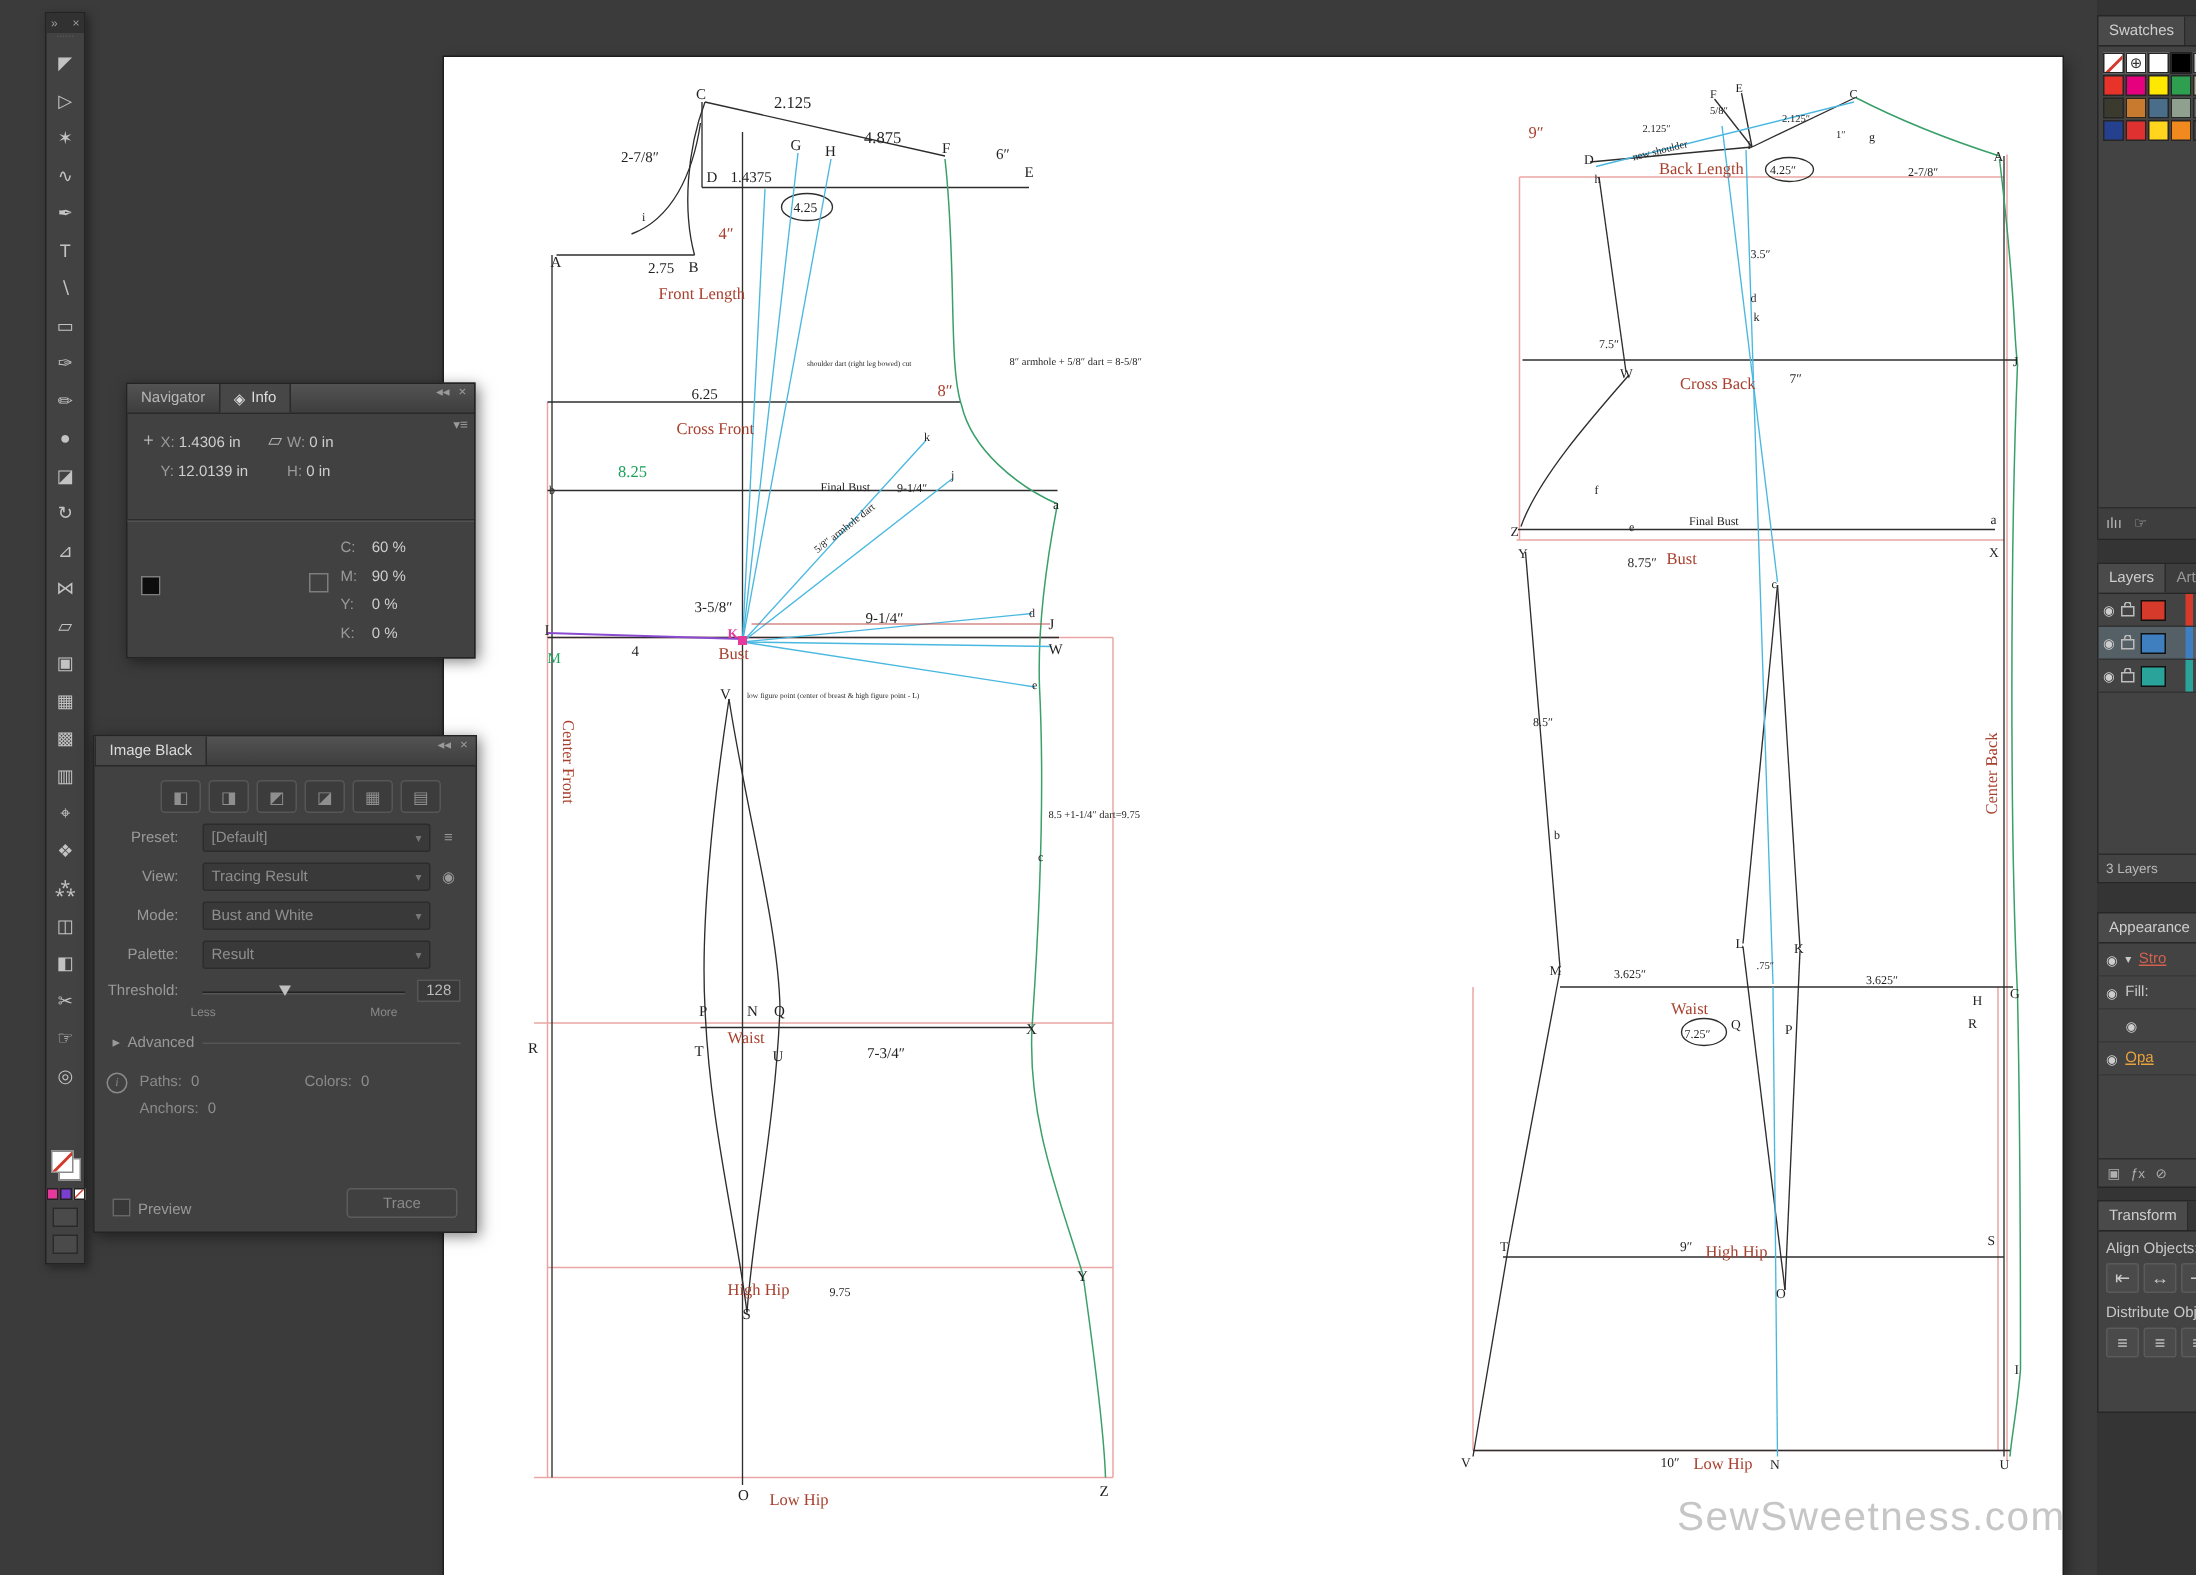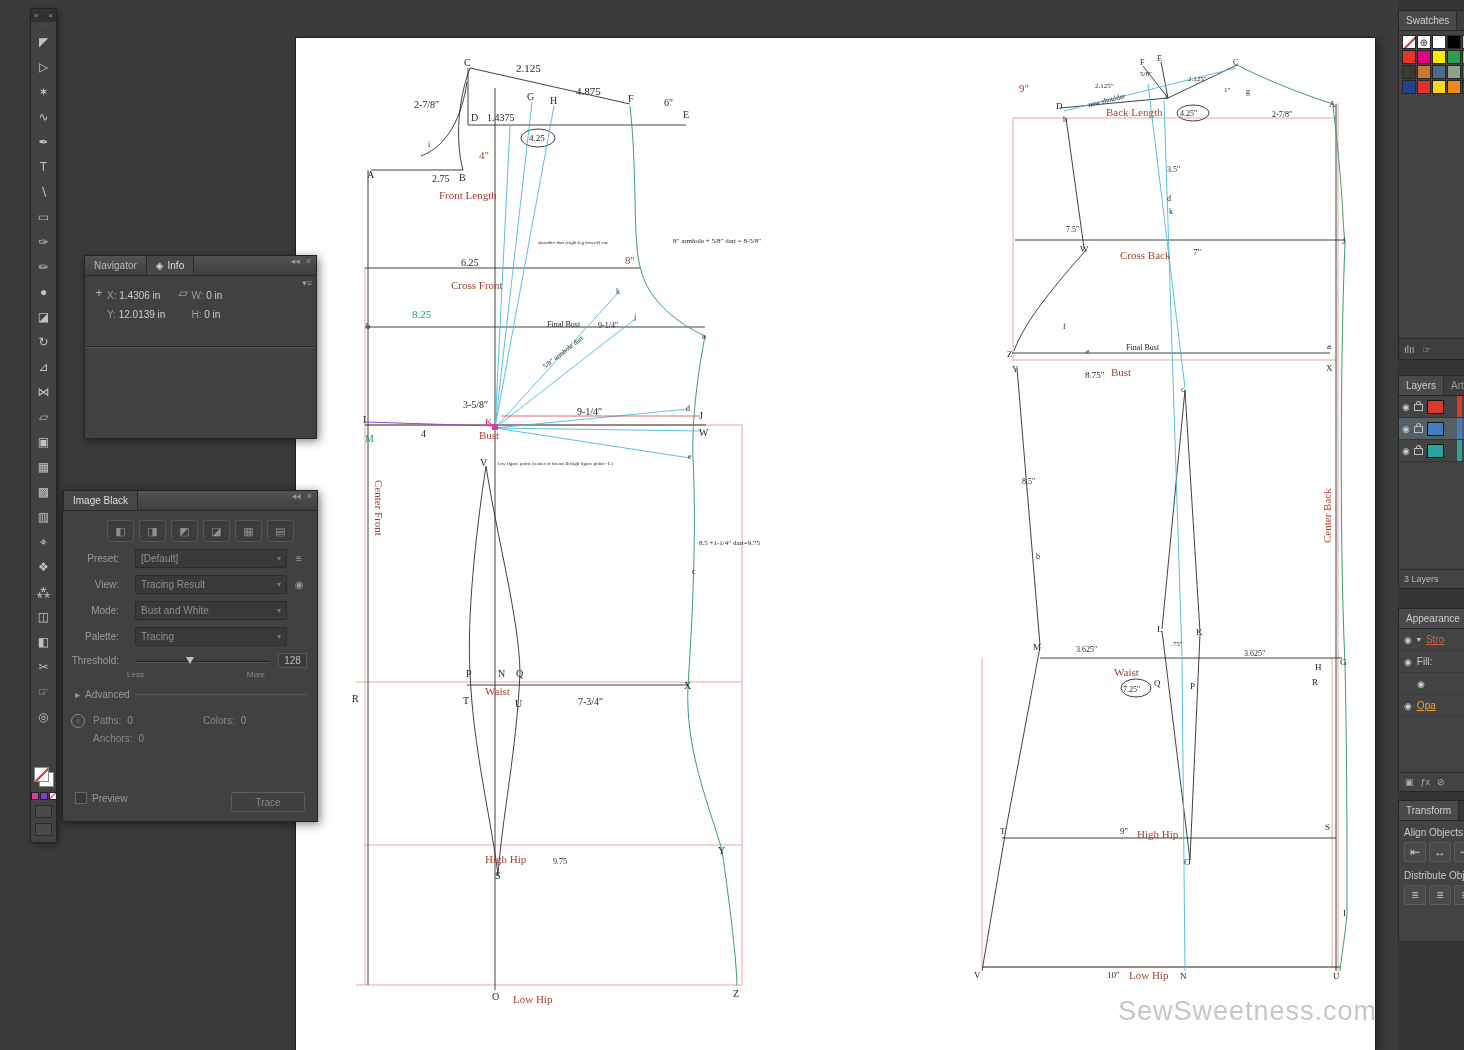--- a/index.html
+++ b/index.html
@@ -82,21 +82,21 @@
         font-size:10px;display:flex;align-items:center;justify-content:center}
   .lessmore{display:flex;justify-content:space-between;margin:2px 52px 0 64px;color:#8a8a8a;font-size:8px}
   .itadv{display:flex;align-items:center;gap:5px;margin:10px 10px 0 12px;color:#9a9a9a}
   .itadv .rule{flex:1;border-top:1px solid #565656}
   .itstats{position:relative;margin:12px 10px 0 30px;color:#8a8a8a;line-height:18px}
   .info-i{position:absolute;left:-22px;top:2px;width:12px;height:12px;border:1px solid #8a8a8a;border-radius:50%;
           font-size:8px;display:flex;align-items:center;justify-content:center;font-family:"Liberation Serif",serif;font-style:italic}
   .stcols{display:flex}
   .stcols .c1{width:110px}
   .stval{margin-left:6px;color:#8f8f8f}
-  .it-foot{position:absolute;bottom:9px;left:12px;right:12px;display:flex;justify-content:space-between;align-items:flex-start}
+  .it-foot{position:absolute;bottom:9px;left:12px;right:12px;display:flex;justify-content:space-between;align-items:flex-end}
   .cbx{width:10px;height:10px;background:#393939;border:1px solid #666;display:inline-block;vertical-align:-2px;margin-right:5px}
   .prevlab{color:#9a9a9a}
   .tracebtn{width:72px;height:18px;background:#404040;border:1px solid #5c5c5c;border-radius:3px;color:#8a8a8a;
             display:flex;align-items:center;justify-content:center}
 
   
   .rightcol{position:absolute;right:0;top:0;width:66px;height:1050px;background:#343434;overflow:hidden}
   .rpanel{position:absolute;left:0;width:66px;background:#434343;border:1px solid #262626;overflow:hidden}
   .rtabs{height:19px;background:#363636;display:flex;border-bottom:1px solid #262626}
   .rtab{padding:0 7px;font-size:10px;color:#cfcfcf;background:#4a4a4a;display:flex;align-items:center;
@@ -435,20 +435,34 @@
       </div>
       <span class="iico">▱</span>
       <div class="ipair">
         <div><span class="ilab">W:</span>
              <span class="ival">0 in</span></div>
         <div><span class="ilab">H:</span>
              <span class="ival">0 in</span></div>
       </div>
     </div>
     <div class="info-div"></div>
+    <div class="cmyk-zone">
+      <span class="sqfill"></span>
+      <span class="sqoutline"></span>
+      <div class="cmyk">
+        <div><span class="ilab">C:</span>
+             <span class="ival">60 %</span></div>
+        <div><span class="ilab">M:</span>
+             <span class="ival">90 %</span></div>
+        <div><span class="ilab">Y:</span>
+             <span class="ival">0 %</span></div>
+        <div><span class="ilab">K:</span>
+             <span class="ival">0 %</span></div>
+      </div>
+    </div>
   </div>
 </div>
 
 <div class="panel imagetrace">
   <div class="phead">
     <span class="ptab active">Image Black</span>
     <span class="phbtns">
       <span>◂◂</span>
       <span>×</span>
     </span>
@@ -484,21 +498,21 @@
     <span class="itlab">Mode:</span>
     <div class="itdd">
       <span>Bust and White</span>
       <span class="dd-arrow">▾</span>
     </div>
   </div>
 
   <div class="itrow" style="margin-right:30px">
     <span class="itlab">Palette:</span>
     <div class="itdd">
-      <span>Tracing</span>
+      <span>Result</span>
       <span class="dd-arrow">▾</span>
     </div>
   </div>
 
   <div class="itrow">
     <span class="itlab">Threshold:</span>
     <div class="track">
       <div class="tline"></div>
       <div class="thandle"></div>
     </div>

